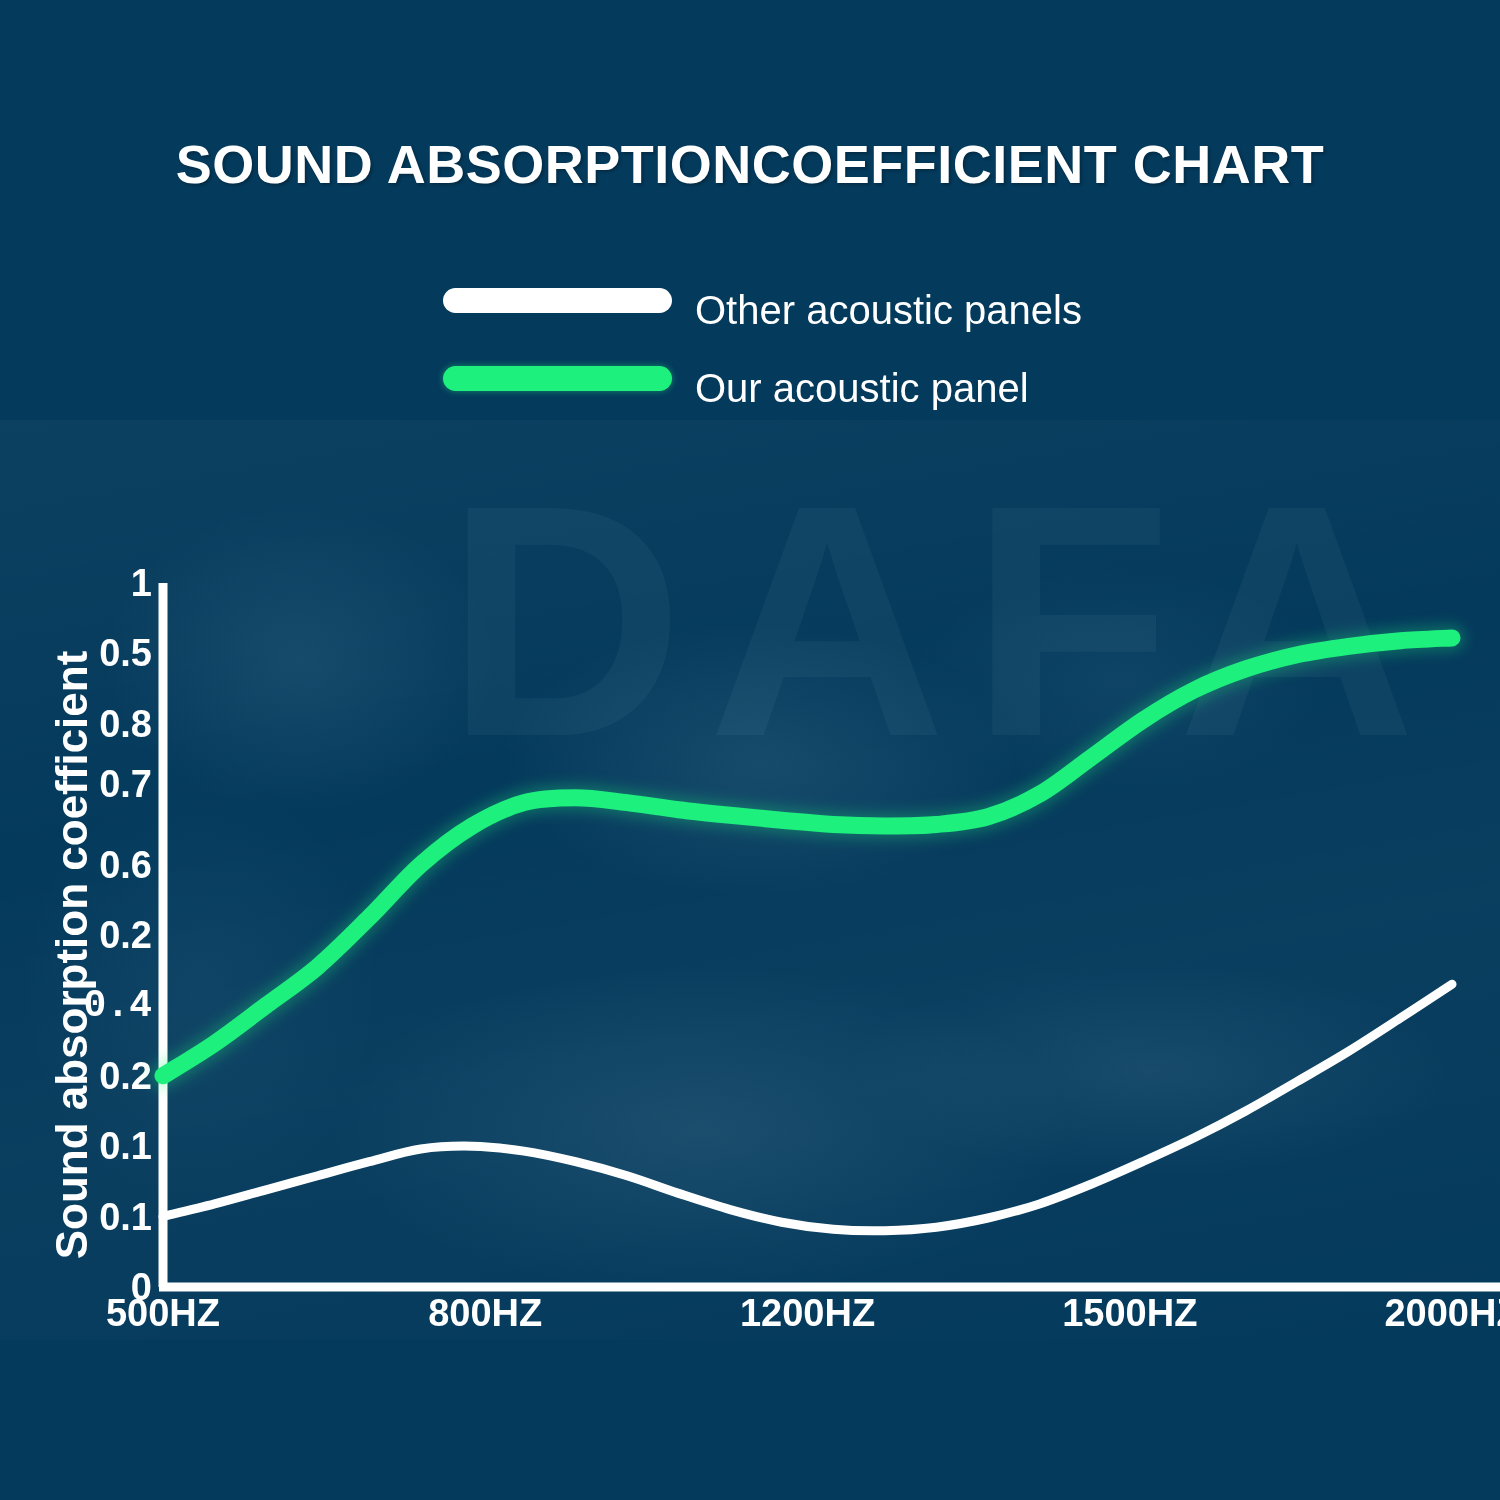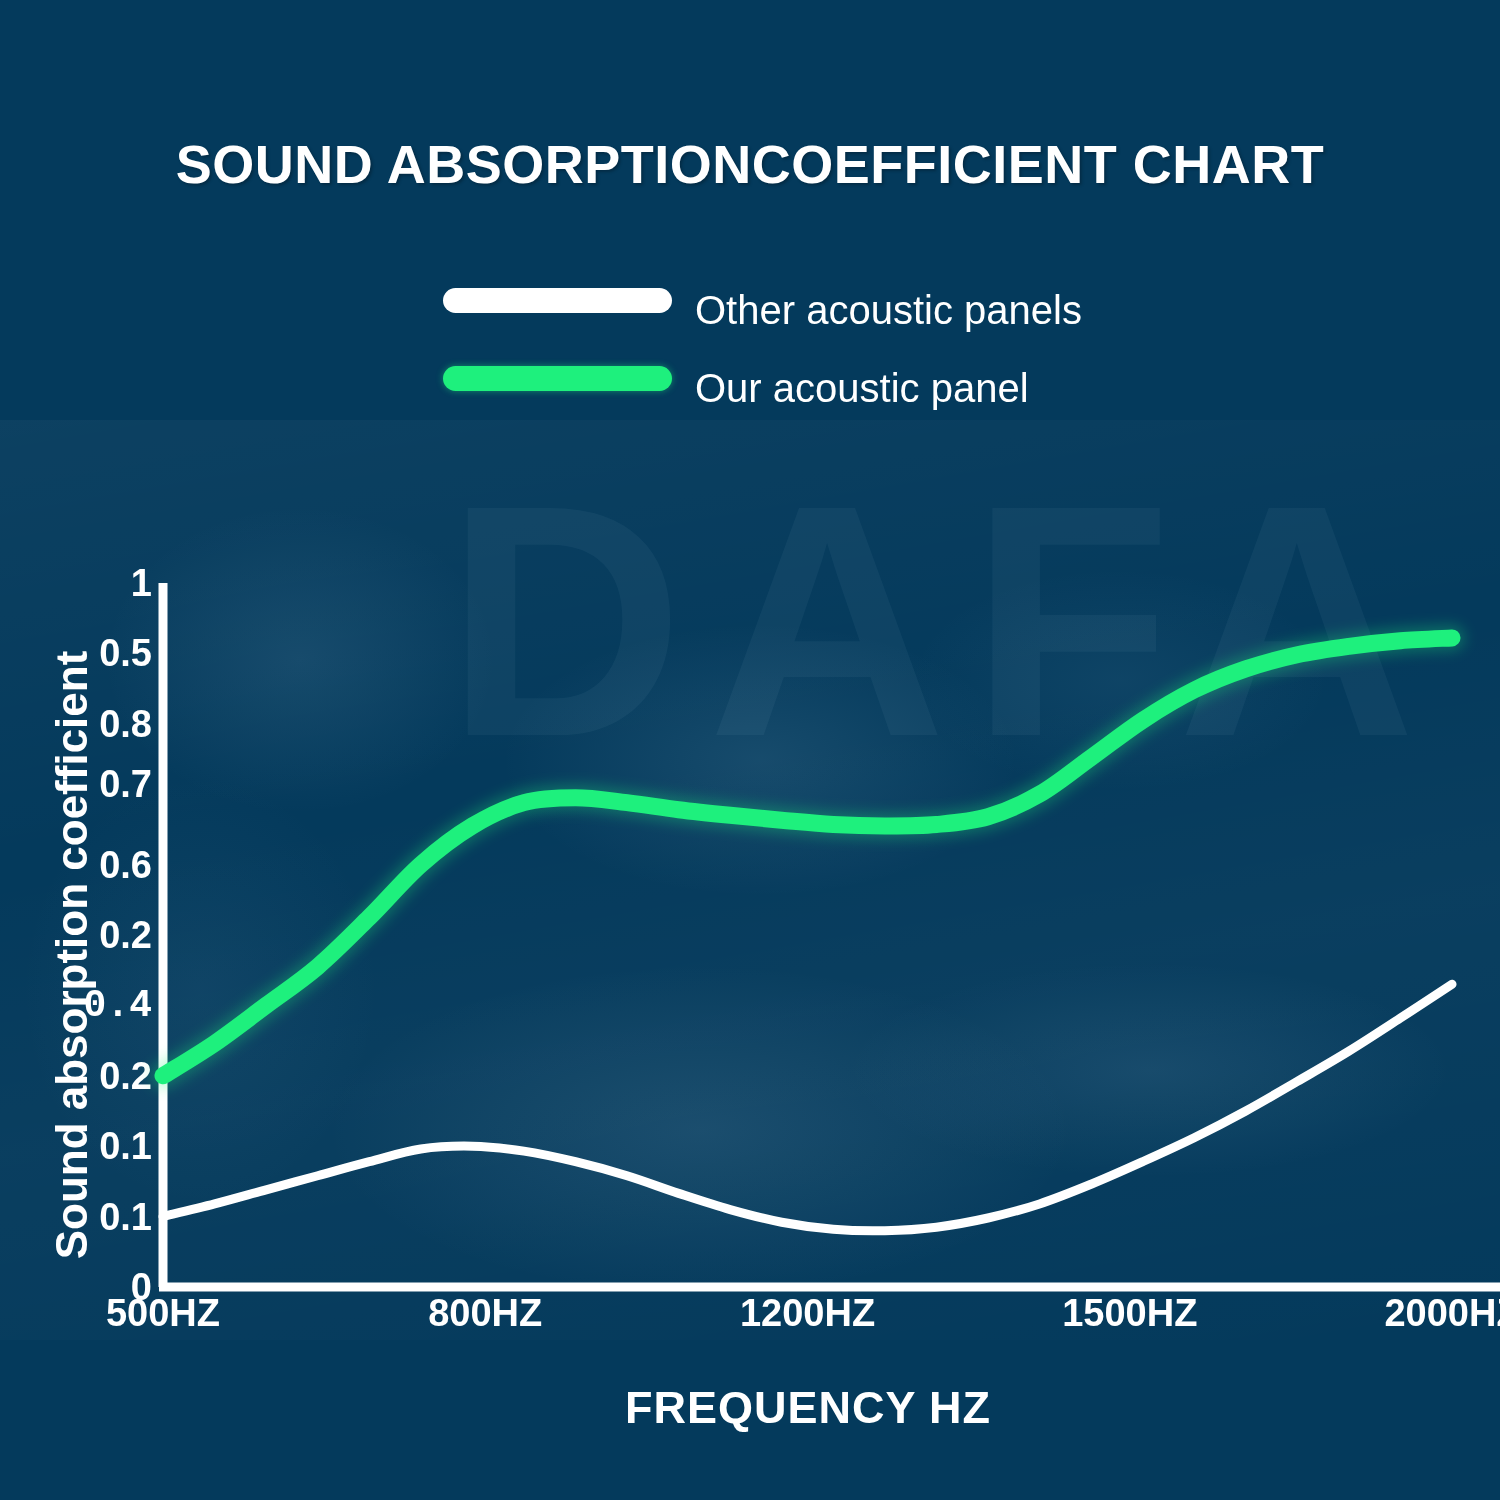--- a/index.html
+++ b/index.html
@@ -169,21 +169,20 @@
     </div>
     <div class="legend-row">
       <div class="legend-swatch green"></div>
       <div class="legend-label">Our acoustic panel</div>
     </div>
   </div>
 
   <div class="plot">
 
     <div class="y-axis-title">Sound absorption coefficient</div>
-    <div class="x-axis-title">FREQUENCY HZ</div>
 
     <div class="ytick-wrap" id="ytick-wrap">
         <div class="ytick" style="top: 1287px;">0</div>
         <div class="ytick" style="top: 1216.6px;">0.1</div>
         <div class="ytick" style="top: 1146.2px;">0.1</div>
         <div class="ytick" style="top: 1075.8px;">0.2</div>
         <div class="ytick" style="top: 1005.4px; font-family: Liberation Mono, monospace;">0.4</div>
         <div class="ytick" style="top: 935px;">0.2</div>
         <div class="ytick" style="top: 864.6px;">0.6</div>
         <div class="ytick" style="top: 784px;">0.7</div>

